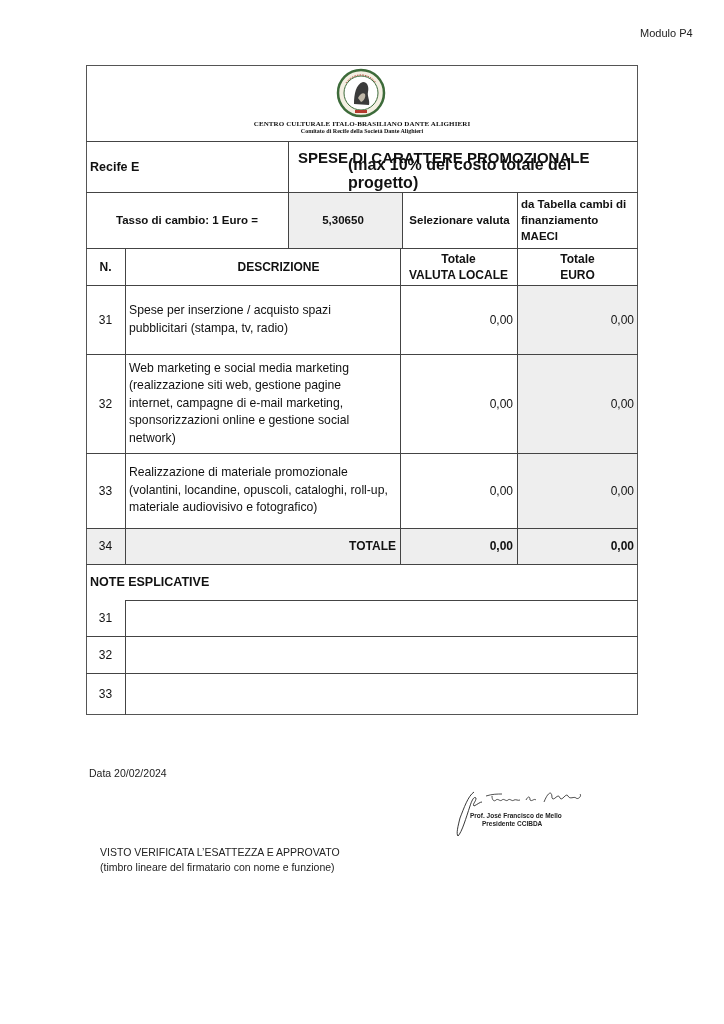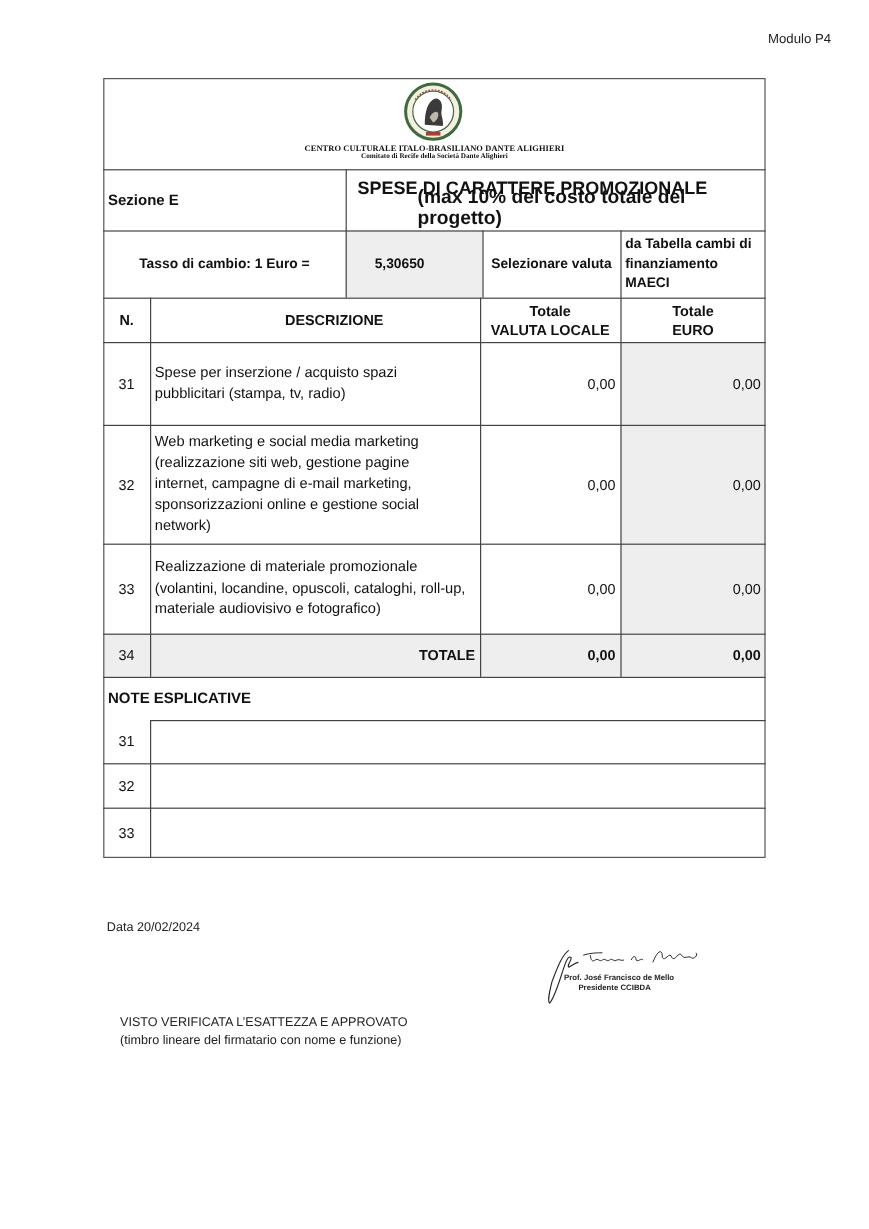--- a/index.html
+++ b/index.html
@@ -67,26 +67,26 @@
     <circle cx="25" cy="25" r="17" fill="#ffffff" stroke="#3d6b3a" stroke-width="1"></circle>
     <path d="M18 36 C18 26 20 16 27 14 C32 14 33 20 32 24 C31 28 34 32 33 37 Z" fill="#3b3b3b"></path>
     <path d="M22 30 C24 26 27 24 29 26 C30 29 28 33 25 34 Z" fill="#bfb7a8"></path>
     <rect x="19" y="42" width="12" height="3" fill="#b33a2e"></rect>
     <path d="M10 15 A18 18 0 0 1 40 15" fill="none" stroke="#b33a2e" stroke-width="1" stroke-dasharray="1.5 1.2"></path>
   </svg>
 </div>
 <div class="abs org1">CENTRO CULTURALE ITALO-BRASILIANO DANTE ALIGHIERI</div>
 <div class="abs org2">Comitato di Recife della Società Dante Alighieri</div>
 
-<div class="cell bold" style="left:90px;top:141px;width:196px;height:51px;font-size:12.5px;">Sezione E</div>
+<div class="cell bold" style="left:90px;top:141px;width:196px;height:51px;font-size:12.5px;">Recife E</div>
 <div class="cell bold" style="left:298px;top:148px;width:330px;height:18px;font-size:15px;">SPESE DI CARATTERE PROMOZIONALE</div>
 <div class="cell bold" style="left:348px;top:165px;width:290px;height:18px;font-size:16px;">(max 10% del costo totale del progetto)</div>
 
 <div class="cell bold center" style="left:86px;top:192px;width:202px;height:56px;font-size:11.5px;">Tasso di cambio: 1 Euro =</div>
-<div class="cell bold center" style="left:276px;top:192px;width:114px;height:56px;font-size:11.5px;">5,30650</div>
+<div class="cell bold center" style="left:286px;top:192px;width:114px;height:56px;font-size:11.5px;">5,30650</div>
 <div class="cell bold center" style="left:402px;top:192px;width:115px;height:56px;font-size:11.5px;">Selezionare valuta</div>
 <div class="cell bold" style="left:521px;top:194px;width:115px;height:52px;font-size:11.5px;line-height:16px;">da Tabella cambi di finanziamento MAECI</div>
 
 <div class="cell bold center" style="left:86px;top:248px;width:39px;height:37px;">N.</div>
 <div class="cell bold center" style="left:125px;top:248px;width:275px;height:37px;padding-left:32px;">DESCRIZIONE</div>
 <div class="cell bold center" style="left:400px;top:248px;width:117px;height:37px;flex-direction:column;justify-content:center;line-height:16px;">
   <span>Totale</span>
   <span>VALUTA LOCALE</span>
 </div>
 <div class="cell bold center" style="left:517px;top:248px;width:121px;height:37px;flex-direction:column;justify-content:center;line-height:16px;">

